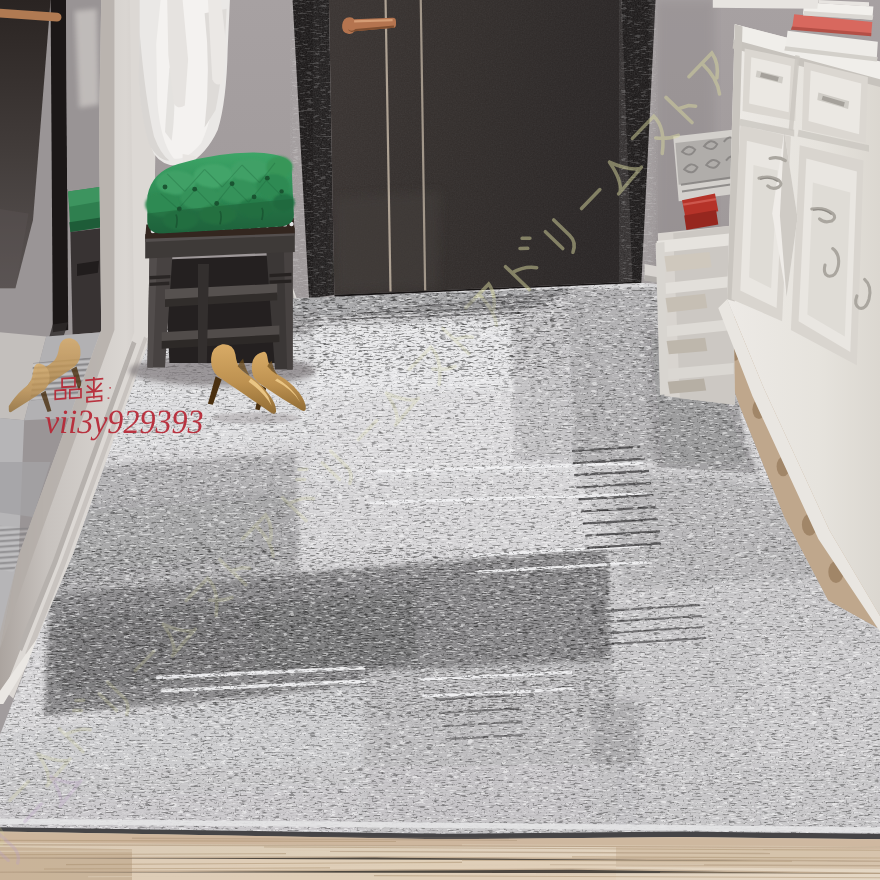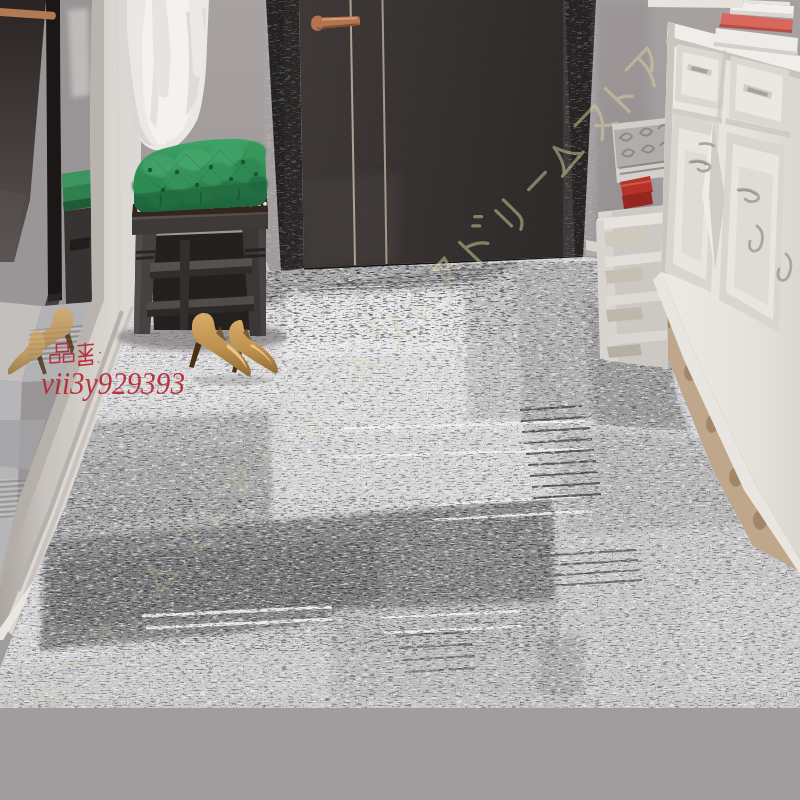--- a/index.html
+++ b/index.html
@@ -1,16 +1,16 @@
 <!DOCTYPE html>
 <html><head>
 <meta charset="utf-8">
 <style>
 html,body{margin:0;padding:0;background:#a19c9d;font-family:"Liberation Sans",sans-serif;}
-#scene{width:800px;height:708px;position:relative;overflow:hidden;}
+#scene{width:800px;height:800px;position:relative;overflow:hidden;}
 </style>
 </head>
 <body>
 <div id="scene">
 <svg width="800" height="800" viewBox="0 0 800 800" xmlns="http://www.w3.org/2000/svg">
 <defs>
   <linearGradient id="wallG" x1="0" y1="0" x2="0" y2="1">
     <stop offset="0" stop-color="#a7a1a2"></stop>
     <stop offset="0.6" stop-color="#a19b9c"></stop>
     <stop offset="1" stop-color="#999394"></stop>

